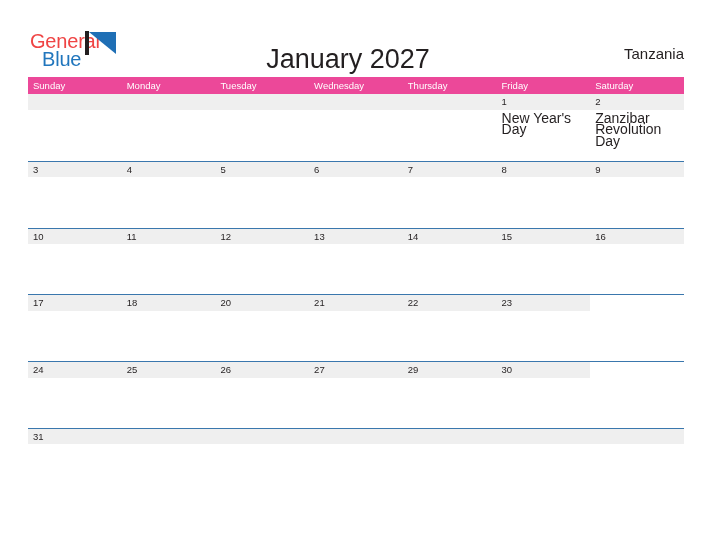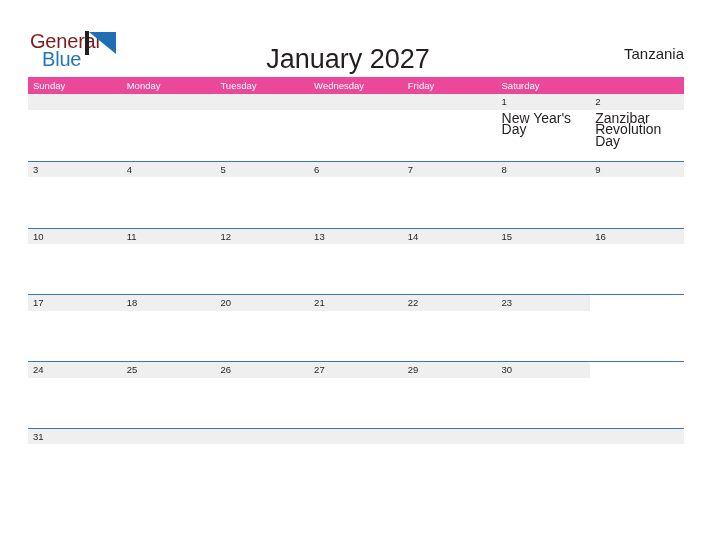--- a/index.html
+++ b/index.html
@@ -33,21 +33,21 @@
     display: flex;
     align-items: flex-start;
   }
   .brand-stack {
     position: relative;
     line-height: 1;
   }
   .brand-general {
     display: block;
     font-size: 20px;
-    color: #7f1d1d;
+    color: #ef4444;
     letter-spacing: -0.2px;
     font-family: "Liberation Sans", sans-serif;
   }
   .brand-blue {
     display: block;
     font-size: 20px;
     color: #2176bd;
     letter-spacing: -0.2px;
     margin-top: -2px;
     margin-left: 12px;
@@ -201,20 +201,21 @@
 
 </div>
 
 <div class="calendar">
 
   <div class="weekday-row">
     <div class="weekday-cell">Sunday</div>
     <div class="weekday-cell">Monday</div>
     <div class="weekday-cell">Tuesday</div>
     <div class="weekday-cell">Wednesday</div>
+    <div class="weekday-cell">Thursday</div>
     <div class="weekday-cell">Friday</div>
     <div class="weekday-cell">Saturday</div>
   </div>
 
   <div id="weeks-container">
       <div class="week-row">
         <div class="day-cell empty">
           <div class="day-band">
             <span class="day-num"></span>
           </div>

